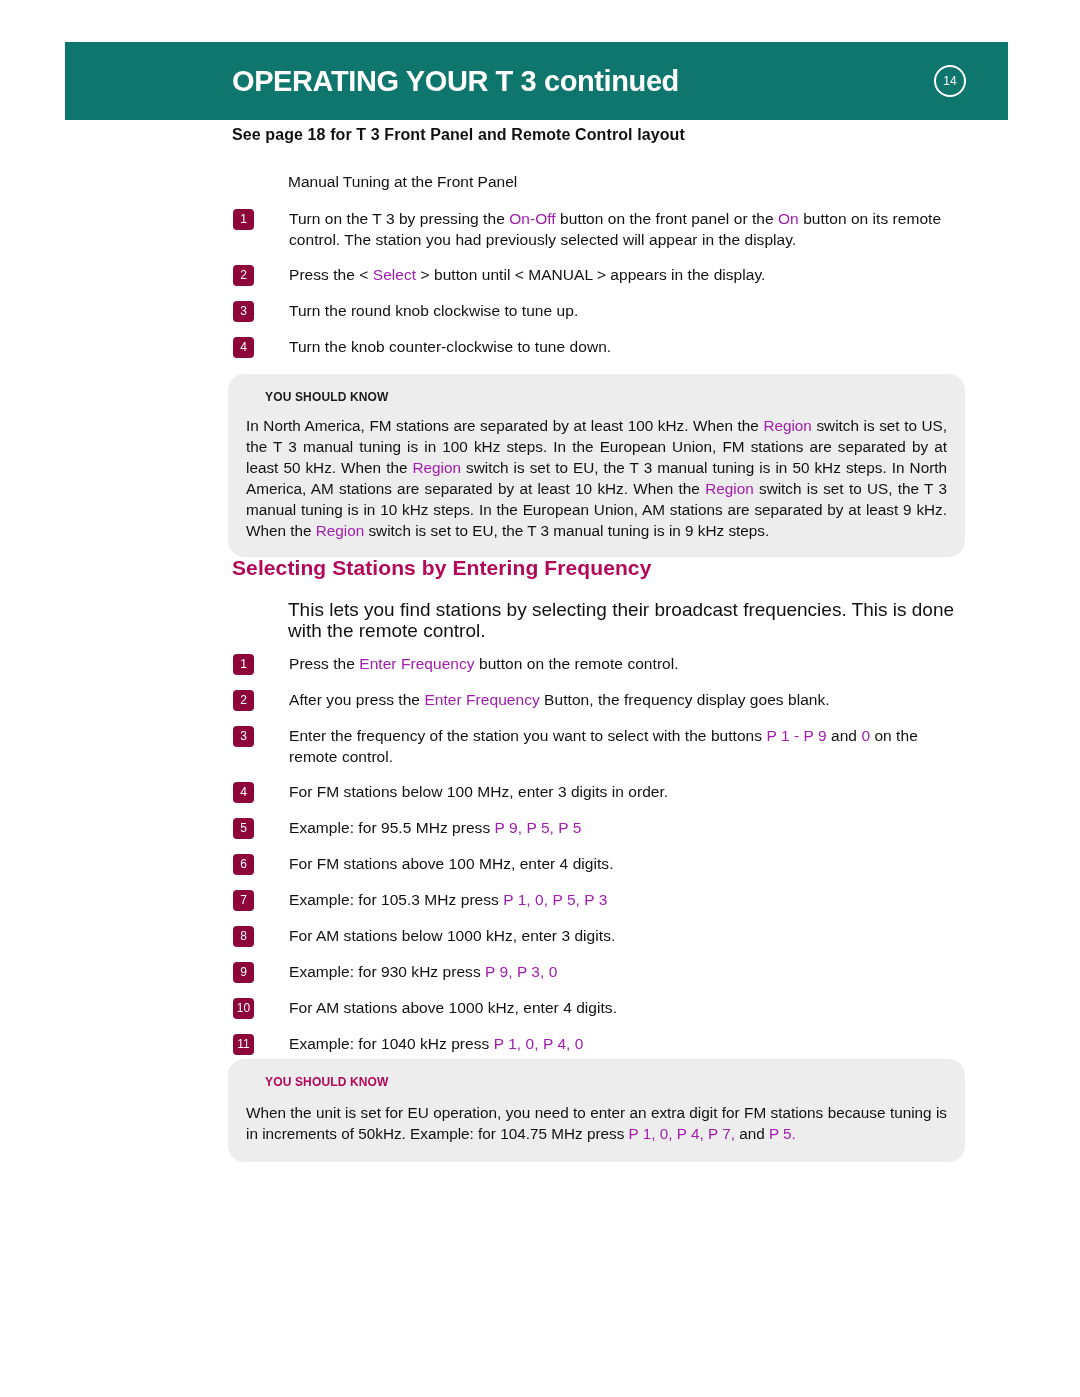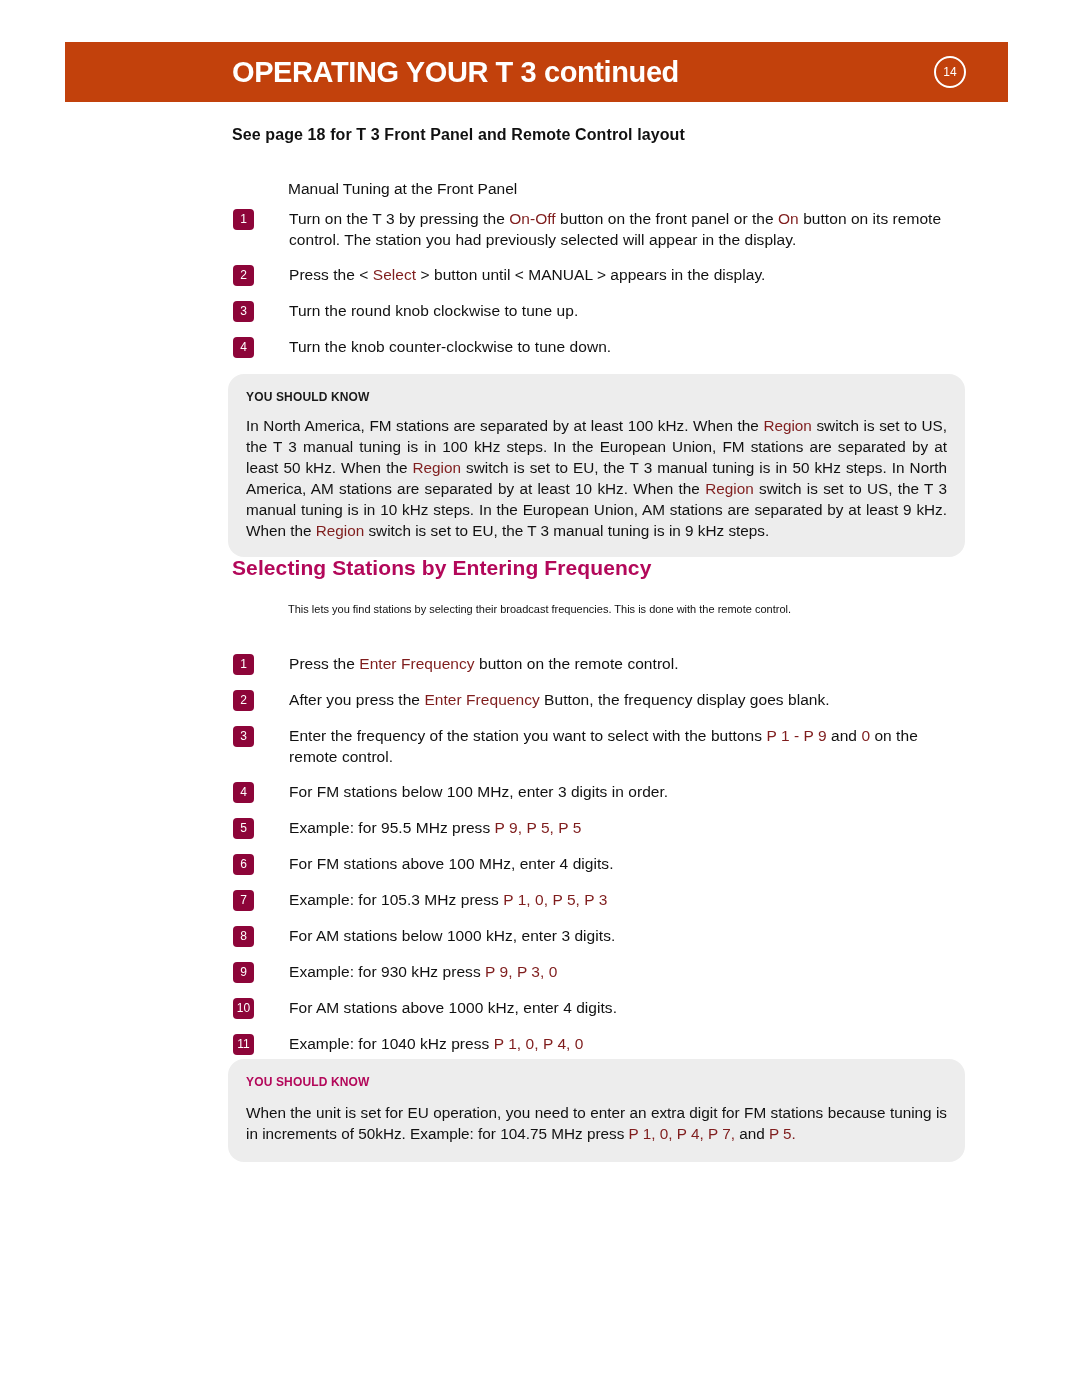--- a/index.html
+++ b/index.html
@@ -15,22 +15,22 @@
     color: #111111;
     overflow: hidden;
   }
 
   
   .header-bar {
     position: absolute;
     left: 65px;
     top: 42px;
     width: 943px;
-    height: 60px;
-    background: #c2410c;
+    height: 78px;
+    background: #0f766e;
     display: flex;
     align-items: center;
     text-decoration: underline;
   }
   .header-title {
     position: absolute;
     left: 167px;
     top: 50%;
     transform: translateY(-50%);
     color: #ffffff;
@@ -78,21 +78,20 @@
   .section-title {
     font-size: 21px;
     font-weight: bold;
     color: #b3085a;
     letter-spacing: 0.1px;
   }
 
   .minor-head {
     font-size: 15.5px;
     color: #111111;
-    margin-top: 7px;
   }
 
   
   .steps {
     position: relative;
   }
   .step {
     position: relative;
     display: flex;
     align-items: flex-start;
@@ -110,32 +109,33 @@
     margin-top: 1px;
     font-family: "Liberation Sans", sans-serif;
   }
   .step-text {
     margin-left: 35px;
     font-size: 15.5px;
     line-height: 21px;
     color: #111111;
     letter-spacing: 0.05px;
   }
-  .hl { color: #7f1d1d; }
+  .hl { color: #a21caf; }
 
   
   .note {
     background: #ededed;
     border-radius: 16px;
     box-sizing: border-box;
   }
   .note-head {
     font-size: 12px;
     font-weight: bold;
     letter-spacing: 0.15px;
+    margin-left: 19px;
   }
   .note-head.dark { color: #1a1a1a; }
   .note-head.pink { color: #b3085a; }
   .note-body {
     font-size: 15.3px;
     line-height: 21px;
     color: #111111;
     text-align: justify;
   }
 </style>
@@ -172,21 +172,21 @@
       </div>
     </div>
 
   <div class="note" style="position:absolute; left:228px; top:257px; width:737px; padding:16px 18px 16px 18px;">
     <div class="note-head dark">YOU SHOULD KNOW</div>
     <div class="note-body" id="note1body" style="margin-top:11px;"><span>In North America, FM stations are separated by at least 100 kHz. When the </span><span class="hl">Region</span><span> switch is set to US, the T 3 manual tuning is in 100 kHz steps. In the European Union, FM stations are separated by at least 50 kHz. When the </span><span class="hl">Region</span><span> switch is set to EU, the T 3 manual tuning is in 50 kHz steps. In North America, AM stations are separated by at least 10 kHz. When the </span><span class="hl">Region</span><span> switch is set to US, the T 3 manual tuning is in 10 kHz steps. In the European Union, AM stations are separated by at least 9 kHz. When the </span><span class="hl">Region</span><span> switch is set to EU, the T 3 manual tuning is in 9 kHz steps.</span></div>
   </div>
 
   <div class="section-title" style="position:absolute; left:232px; top:439px;">Selecting Stations by Entering Frequency</div>
 
-  <div style="position:absolute; left:288px; top:482px; width:680px; font-size:11px; line-height:21px;">This lets you find stations by selecting their broadcast frequencies. This is done with the remote control.</div>
+  <div style="position:absolute; left:288px; top:482px; width:680px; font-size:19px; line-height:21px;">This lets you find stations by selecting their broadcast frequencies. This is done with the remote control.</div>
 
   <div class="steps" id="steps2" style="position:absolute; left:233px; top:536px; width:735px;">
       <div class="step">
         <div class="badge">1</div>
         <div class="step-text"><span>Press the </span><span class="hl">Enter Frequency</span><span> button on the remote control.</span></div>
       </div>
       <div class="step" style="margin-top: 14px;">
         <div class="badge">2</div>
         <div class="step-text"><span>After you press the </span><span class="hl">Enter Frequency</span><span> Button, the frequency display goes blank.</span></div>
       </div>

